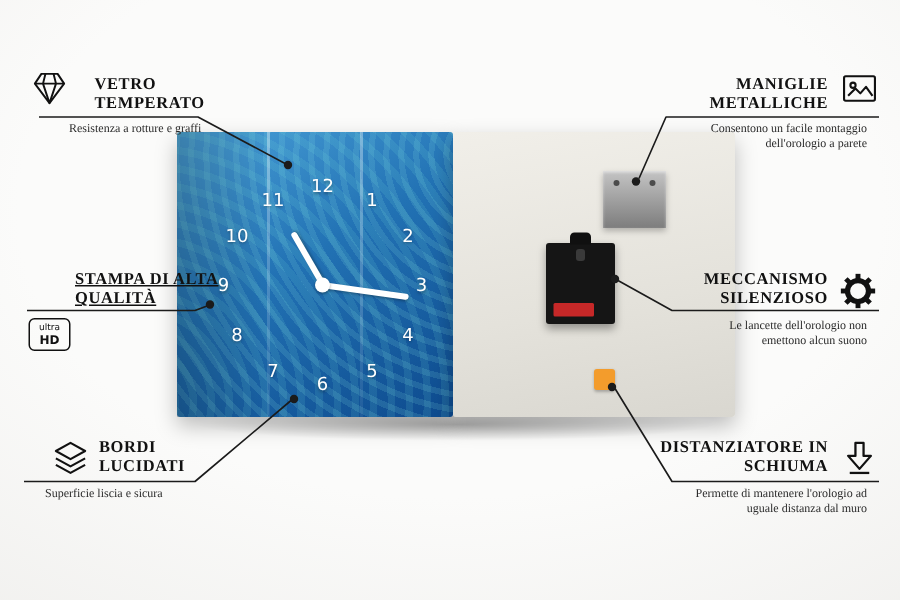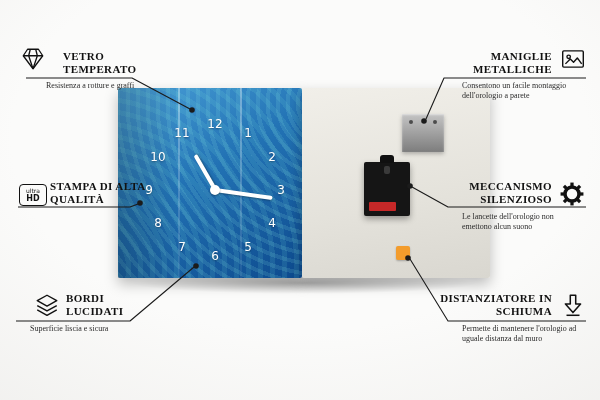--- a/index.html
+++ b/index.html
@@ -58,41 +58,41 @@
   .co-left{width:140px;}
   .co-title{position:absolute;font-weight:700;font-size:11px;line-height:13px;
     letter-spacing:0.4px;color:#111;}
   .co-sub{position:absolute;font-size:8px;line-height:10px;color:#2b2b2b;}
   .c-vetro{left:14px;top:44px;}
   .c-vetro .co-icon{position:absolute;left:6px;top:2px;}
   .c-vetro .co-title{left:49px;top:6px;width:100px;}
   .c-vetro .co-sub{left:4px;top:37px;width:96px;margin-left:28px;}
   .c-stampa{left:14px;top:176px;}
   .c-stampa .co-icon{position:absolute;left:5px;top:8px;}
-  .c-stampa .co-title{left:36px;top:4px;width:98px;}
+  .c-stampa .co-title{left:36px;top:4px;width:98px;text-decoration:underline;}
   .c-stampa .co-sub{left:2px;top:36px;width:82px;}
   .c-bordi{left:28px;top:288px;}
   .c-bordi .co-icon{position:absolute;left:6px;top:4px;}
   .c-bordi .co-title{left:38px;top:4px;width:94px;}
   .c-bordi .co-sub{left:2px;top:36px;width:128px;}
   .co-right .co-icon{position:absolute;right:0;top:2px;}
   .co-right .co-title{right:34px;top:6px;width:112px;text-align:right;}
-  .co-right .co-sub{left:28px;top:37px;width:116px;text-align:left;}
+  .co-right .co-sub{left:28px;top:37px;width:116px;text-align:right;}
   .c-maniglie{left:434px;top:44px;}
   .c-meccanismo{left:434px;top:176px;}
   .c-meccanismo .co-icon{top:4px;}
   .c-meccanismo .co-title{top:4px;}
   .c-meccanismo .co-sub{top:36px;}
   .c-distanziatore{left:434px;top:288px;}
   .c-distanziatore .co-icon{top:4px;}
   .c-distanziatore .co-title{top:4px;}
   .c-distanziatore .co-sub{top:36px;}
   .badge-hd{width:26px;height:20px;border:1.5px solid #111;border-radius:4px;
     display:flex;flex-direction:column;align-items:center;justify-content:center;
-    font-family:"DejaVu Sans",sans-serif;color:#111;}
+    font-family:"DejaVu Sans",sans-serif;color:#111;margin-top:28px;}
   .badge-hd .t{font-size:6px;line-height:6px;}
   .badge-hd .b{font-size:8px;line-height:9px;font-weight:700;}
   .ico svg{display:block;}
 </style>
 </head>
 <body>
 
 <div class="stage">
 
   <div class="product-shadow"></div>

